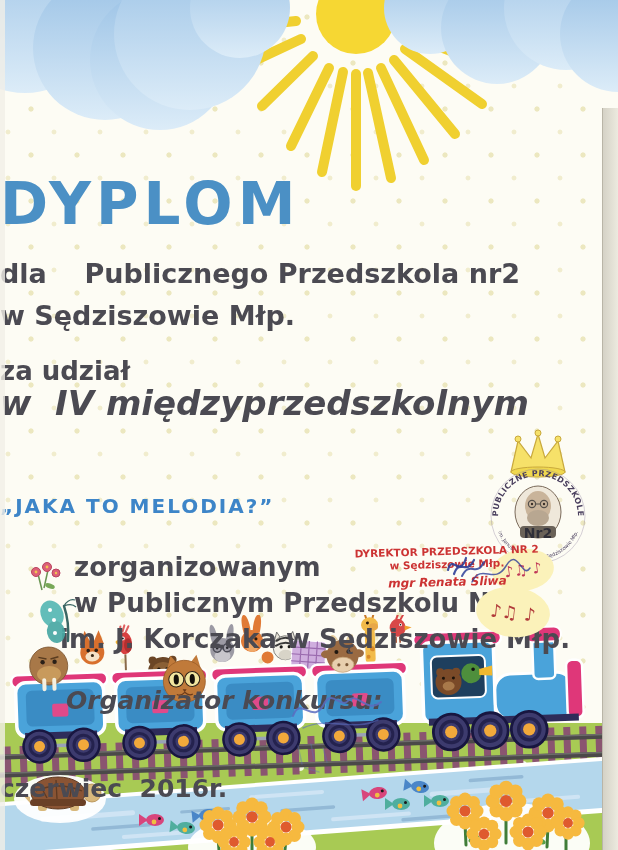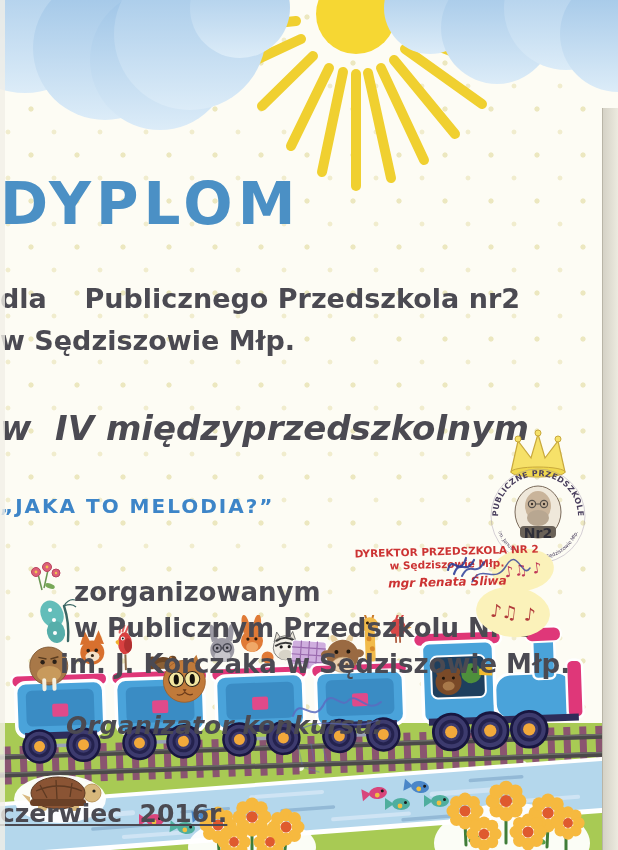--- a/index.html
+++ b/index.html
@@ -10,32 +10,32 @@
       radial-gradient(circle, rgba(222,214,148,.55) 2.2px, transparent 3px),
       radial-gradient(circle, rgba(222,214,148,.4) 2px, transparent 2.8px);
     background-size:46px 46px,46px 46px;
     background-position:8px 40px,31px 63px;
     font-family:"DejaVu Sans",sans-serif;
   }
   .abs{position:absolute;}
   .pre{white-space:pre;}
   .center{left:0;width:618px;text-align:left;}
   .title{top:170px;font-size:58px;font-weight:700;letter-spacing:5px;color:#4b90c5;z-index:3;}
-  .gray{color:#4b4a52;font-weight:700;z-index:3;margin-top:25px;}
+  .gray{color:#4b4a52;font-weight:700;z-index:3;}
   .l-recipient1{top:258px;font-size:27px;}
   .l-recipient2{top:300px;font-size:27px;}
   .l-reason{top:356px;font-size:26px;}
   .l-event1{top:383px;font-size:34px;font-style:italic;}
   .l-event2{top:444px;font-size:27px;}
   .l-melodia{top:494px;font-size:20px;font-weight:700;letter-spacing:2px;color:#3d85c8;z-index:3;}
   .l-org1{left:74px;top:552px;font-size:26px;}
   .l-org2{left:74px;top:588px;font-size:26px;}
   .l-org3{left:60px;top:624px;font-size:26px;}
   .l-organizer{left:66px;top:686px;font-size:25px;z-index:4;font-style:italic;}
-  .l-date{top:774px;font-size:25px;z-index:4;text-decoration:underline;}
+  .l-date{top:774px;font-size:25px;z-index:4;}
   .sky{left:0;top:0;z-index:1;}
   .scene{left:0;top:615px;z-index:2;}
   .seal{left:472px;top:428px;z-index:3;}
   .red-stamp{left:352px;top:545px;width:190px;text-align:center;color:#cc3333;
     transform:rotate(-1.5deg);z-index:5;line-height:1.2;}
   .red-stamp .s1{font-size:10.5px;font-weight:700;}
   .red-stamp .s2{font-size:10.5px;font-weight:700;}
   .red-stamp .s3{font-size:12px;font-weight:700;font-style:italic;margin-top:5px;}
   .sig1{left:438px;top:550px;z-index:6;}
   .sig2{left:283px;top:688px;z-index:4;}
@@ -88,20 +88,21 @@
       <circle cx="430" cy="8" r="46"></circle>
         <circle cx="497" cy="28" r="56"></circle>
       <circle cx="566" cy="8" r="62"></circle>
         <circle cx="618" cy="34" r="58"></circle>
     </g>
   </svg>
 
   <div class="abs center title">DYPLOM</div>
   <div class="abs center gray l-recipient1 pre">dla    Publicznego Przedszkola nr2</div>
   <div class="abs center gray l-recipient2">w Sędziszowie Młp.</div>
+  <div class="abs center gray l-reason">za udział</div>
   <div class="abs center gray l-event1 pre">w  IV międzyprzedszkolnym</div>
   <div class="abs center l-melodia">„JAKA TO MELODIA?”</div>
   <div class="abs gray l-org1">zorganizowanym</div>
   <div class="abs gray l-org2">w Publicznym Przedszkolu Nr 2</div>
   <div class="abs gray l-org3">im. J. Korczaka w Sędziszowie Młp.</div>
   <div class="abs gray l-organizer">Organizator konkursu:</div>
   <div class="abs center gray l-date pre">czerwiec  2016r.</div>
 
   <svg class="abs seal" width="132" height="140" viewBox="0 0 132 140">
     <g>

